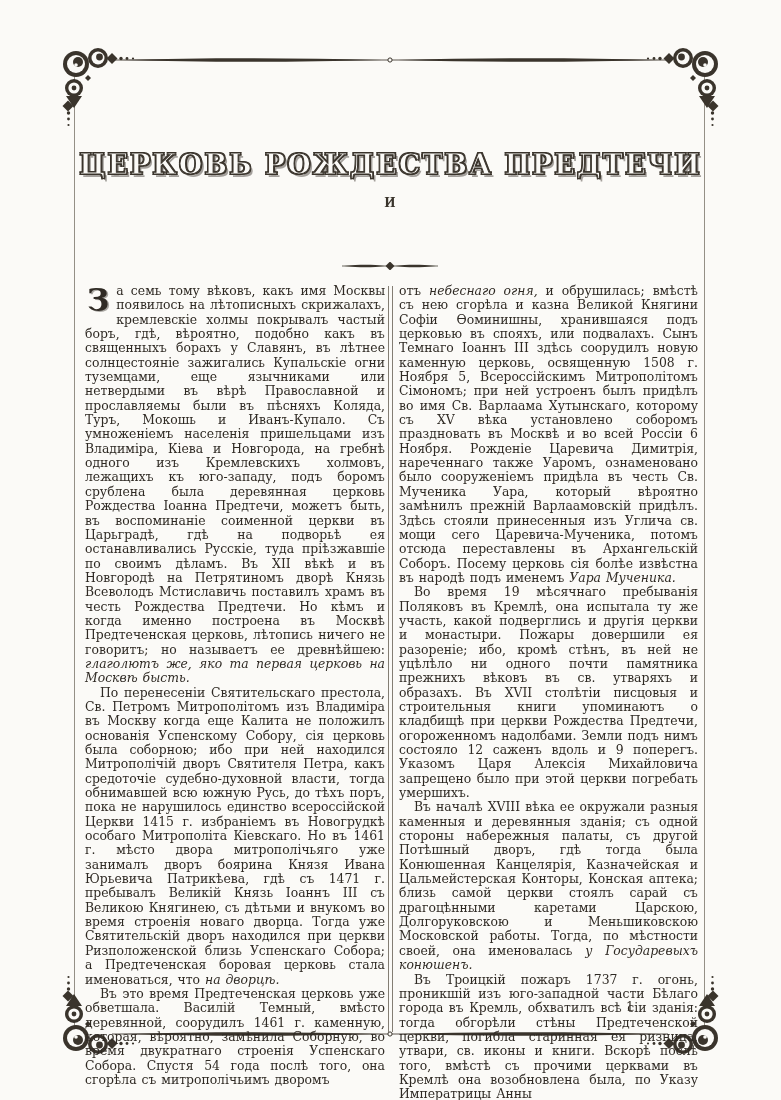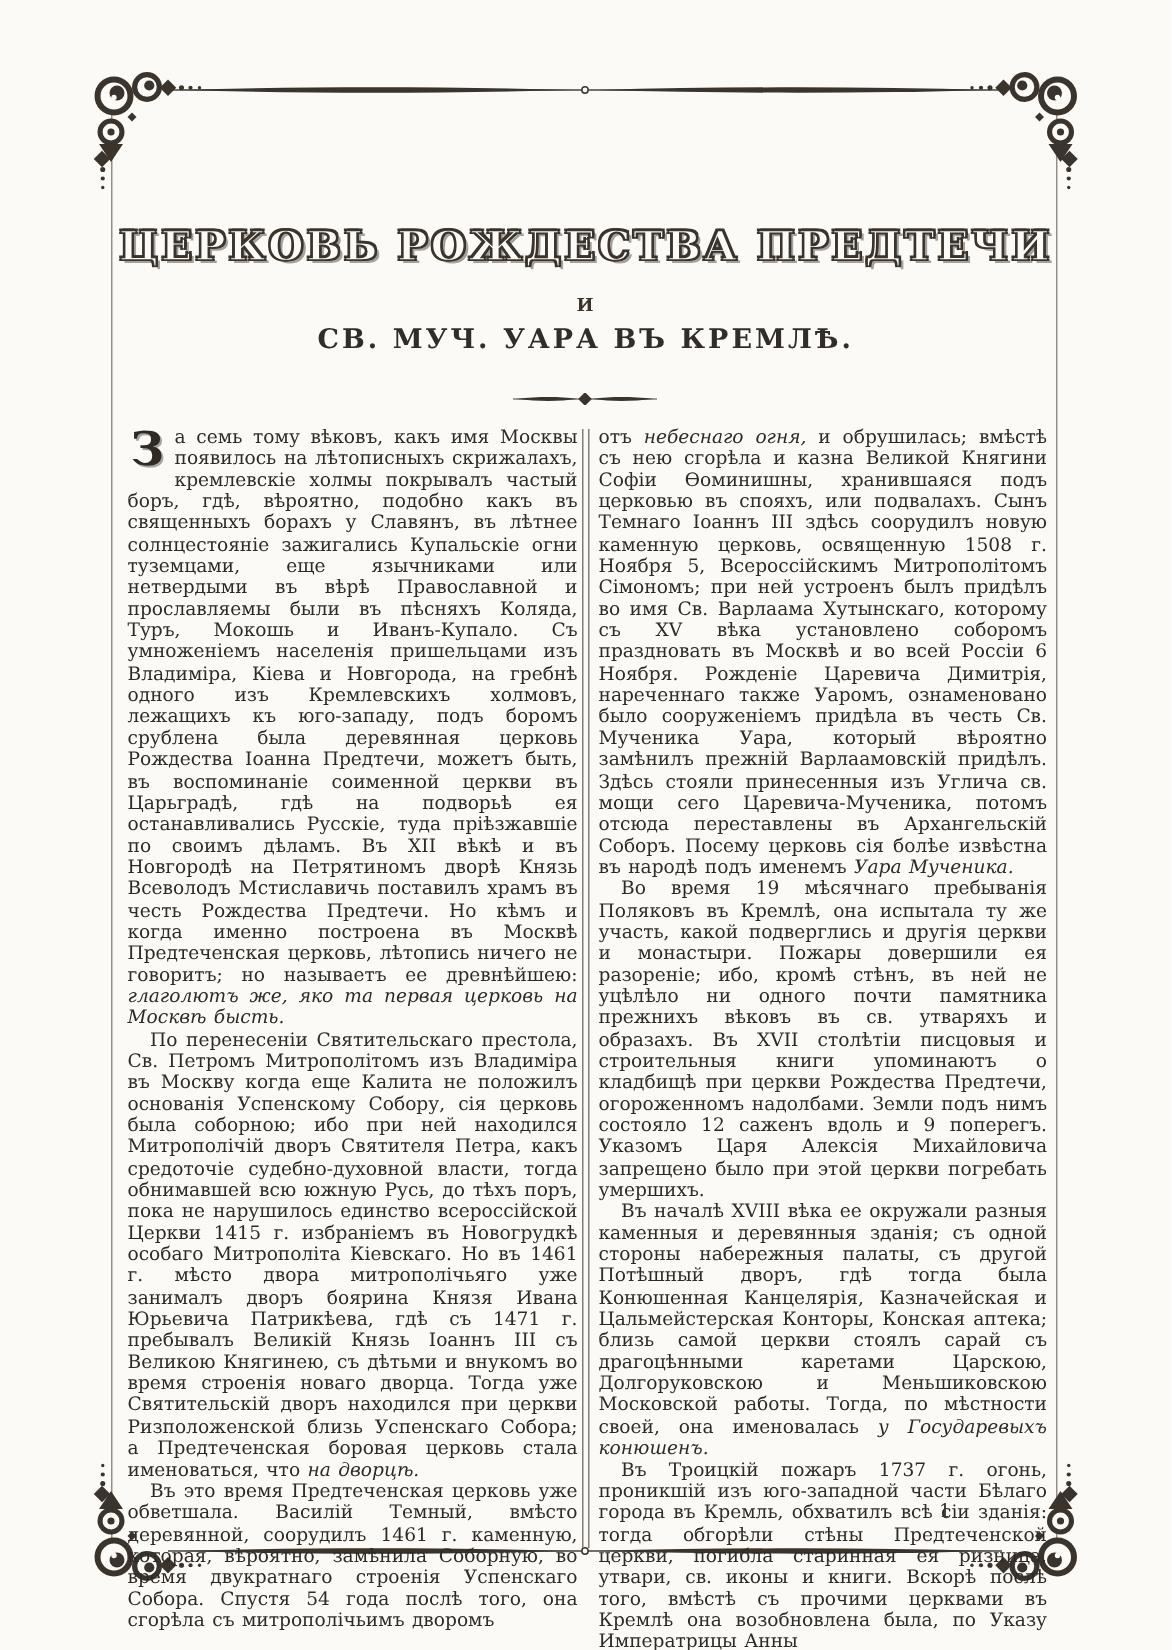--- a/index.html
+++ b/index.html
@@ -120,21 +120,20 @@
     </svg>
   <svg class="corner bl" viewBox="0 0 84 84">
       <use href="#flourish"></use>
     </svg>
   <svg class="corner br" viewBox="0 0 84 84">
       <use href="#flourish"></use>
     </svg>
 
   <div class="title-main">ЦЕРКОВЬ РОЖДЕСТВА ПРЕДТЕЧИ</div>
   <div class="title-conj">И</div>
-  <div class="title-sub">СВ. МУЧ. УАРА ВЪ КРЕМЛѢ.</div>
   <svg class="title-divider" viewBox="0 0 96 8">
       <use href="#minidivider"></use>
     </svg>
 
   <div class="col-divider"></div>
 
   <div class="col left">
     <p class="noindent">
       <span class="dropcap">З</span><span>а семь тому вѣковъ, какъ имя Москвы появилось на лѣтописныхъ скрижалахъ, кремлевскіе холмы покрывалъ частый боръ, гдѣ, вѣроятно, подобно какъ въ священныхъ борахъ у Славянъ, въ лѣтнее солнцестояніе зажигались Купальскіе огни туземцами, еще язычниками или нетвердыми въ вѣрѣ Православной и прославляемы были въ пѣсняхъ Коляда, Туръ, Мокошь и Иванъ-Купало. Съ умноженіемъ населенія пришельцами изъ Владиміра, Кіева и Новгорода, на гребнѣ одного изъ Кремлевскихъ холмовъ, лежащихъ къ юго-западу, подъ боромъ срублена была деревянная церковь Рождества Іоанна Предтечи, можетъ быть, въ воспоминаніе соименной церкви въ Царьградѣ, гдѣ на подворьѣ ея останавливались Русскіе, туда пріѣзжавшіе по своимъ дѣламъ. Въ XII вѣкѣ и въ Новгородѣ на Петрятиномъ дворѣ Князь Всеволодъ Мстиславичь поставилъ храмъ въ честь Рождества Предтечи. Но кѣмъ и когда именно построена въ Москвѣ Предтеченская церковь, лѣтопись ничего не говоритъ; но называетъ ее древнѣйшею: </span><span class="it">глаголютъ же, яко та первая церковь на Москвѣ бысть.</span>
     </p>

